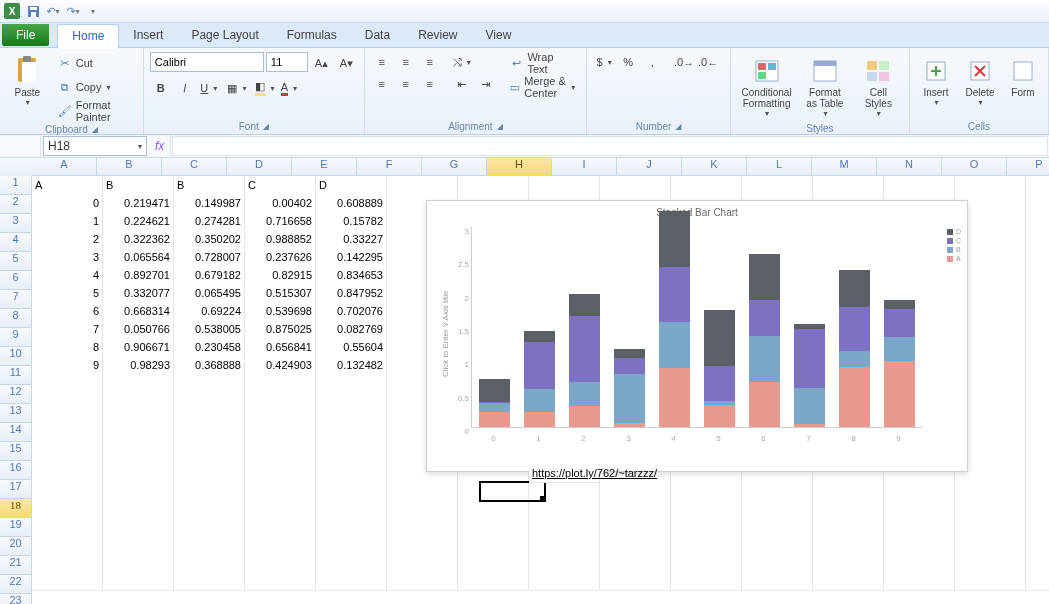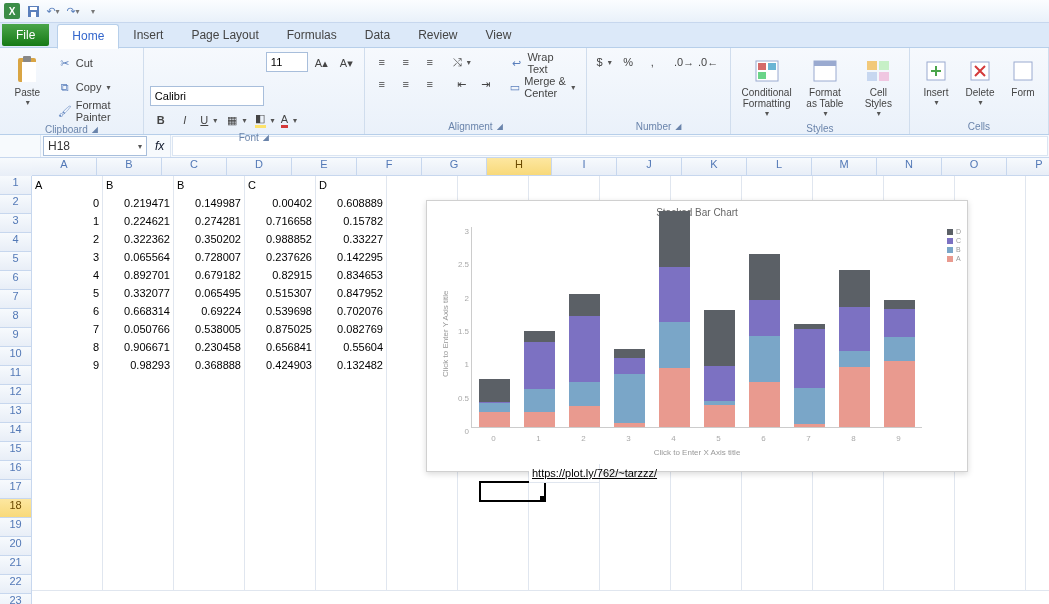--- a/index.html
+++ b/index.html
@@ -183,20 +183,21 @@
   }
   .row-headers .rh {
     height: 18px; text-align: center; font-size: 11px; color: #5278b6;
     background: linear-gradient(#f7fafd,#e8eef7);
     border-right: 1px solid #c7d7ee; border-bottom: 1px solid #c7d7ee;
     cursor: pointer;
   }
   .row-headers .rh.sel {
     background: linear-gradient(#fde7a0,#f8d97a);
     color: #6b4a00;
+    font-family: Liberation Serif, serif;
   }
   .cells {
     position: absolute; left: 32px; top: 18px;
   }
   .cells .crow { display: flex; height: 18px; }
   .cells .cell {
     width: 64px; flex-shrink:0; height: 18px;
     border-right: 1px solid #e0e6ef; border-bottom: 1px solid #e0e6ef;
     padding: 0 3px; font-size: 11px; color: #000;
     text-align: right;
@@ -347,21 +348,21 @@
     </div>
     <div class="rgroup-label">
         <span>Clipboard</span>
         <span class="dlg">◢</span>
       </div>
   </div>
 
   <div class="rgroup" style="width:208px">
     <div class="rgroup-body" style="flex-direction:column; gap:4px; width:100%">
       <div style="display:flex; gap:2px; width:100%">
-        <input class="sel-input" style="width: 104px; margin-top: 34px;" value="Calibri">
+        <input class="sel-input" style="width: 104px;" value="Calibri">
         <input class="sel-input" style="width: 32px;" value="11">
         <div class="mini-btn" style="width:16px">A▴</div>
         <div class="mini-btn" style="width:16px">A▾</div>
       </div>
       <div class="icon-row">
         <div class="mini-btn">
             <b>B</b>
           </div>
         <div class="mini-btn">
             <i>I</i>
@@ -528,21 +529,21 @@
   </div>
 </div>
 
 <div class="fx-row">
   <div class="fx-left-gutter"></div>
   <div class="name-box">
     <span>H18</span>
     <span class="dd">▾</span>
   </div>
   <div class="fx-btns">
-    <span style="font-style:italic; color:#0f172a">fx</span>
+    <span style="font-style:italic; color:#8b5cf6">fx</span>
   </div>
   <div class="fx-formula">
     <span></span>
   </div>
 </div>
 
 <div class="sheet">
   <div class="select-all"></div>
   <div class="col-headers" id="col-headers">
       <div class="ch">A</div>
@@ -1066,21 +1067,20 @@
           <div class="seg" style="height: 37.0693px; background: rgb(91, 96, 102); position: absolute; bottom: 119.598px; left: 0px; width: 100%;"></div>
         </div>
         <div class="bar-group" style="left: 411.75px; width: 31.5px;">
           <div class="seg" style="height: 65.5287px; background: rgb(233, 154, 143); position: absolute; bottom: 0px; left: 0px; width: 100%;"></div>
           <div class="seg" style="height: 24.5925px; background: rgb(122, 166, 200); position: absolute; bottom: 65.5287px; left: 0px; width: 100%;"></div>
           <div class="seg" style="height: 28.3269px; background: rgb(124, 113, 194); position: absolute; bottom: 90.1212px; left: 0px; width: 100%;"></div>
           <div class="seg" style="height: 8.83213px; background: rgb(91, 96, 102); position: absolute; bottom: 118.448px; left: 0px; width: 100%;"></div>
         </div>
       </div>
     <div class="chart-ylabel" id="chart-ylabel" style="left: 14px; top: 176px;">Click to Enter Y Axis title</div>
-    <div class="chart-xlabel">Click to Enter X Axis title</div>
   <div class="chart-xtick" style="left: 44px; width: 45px;">0</div>
       <div class="chart-xtick" style="left: 89px; width: 45px;">1</div>
       <div class="chart-xtick" style="left: 134px; width: 45px;">2</div>
       <div class="chart-xtick" style="left: 179px; width: 45px;">3</div>
       <div class="chart-xtick" style="left: 224px; width: 45px;">4</div>
       <div class="chart-xtick" style="left: 269px; width: 45px;">5</div>
       <div class="chart-xtick" style="left: 314px; width: 45px;">6</div>
       <div class="chart-xtick" style="left: 359px; width: 45px;">7</div>
       <div class="chart-xtick" style="left: 404px; width: 45px;">8</div>
       <div class="chart-xtick" style="left: 449px; width: 45px;">9</div>

